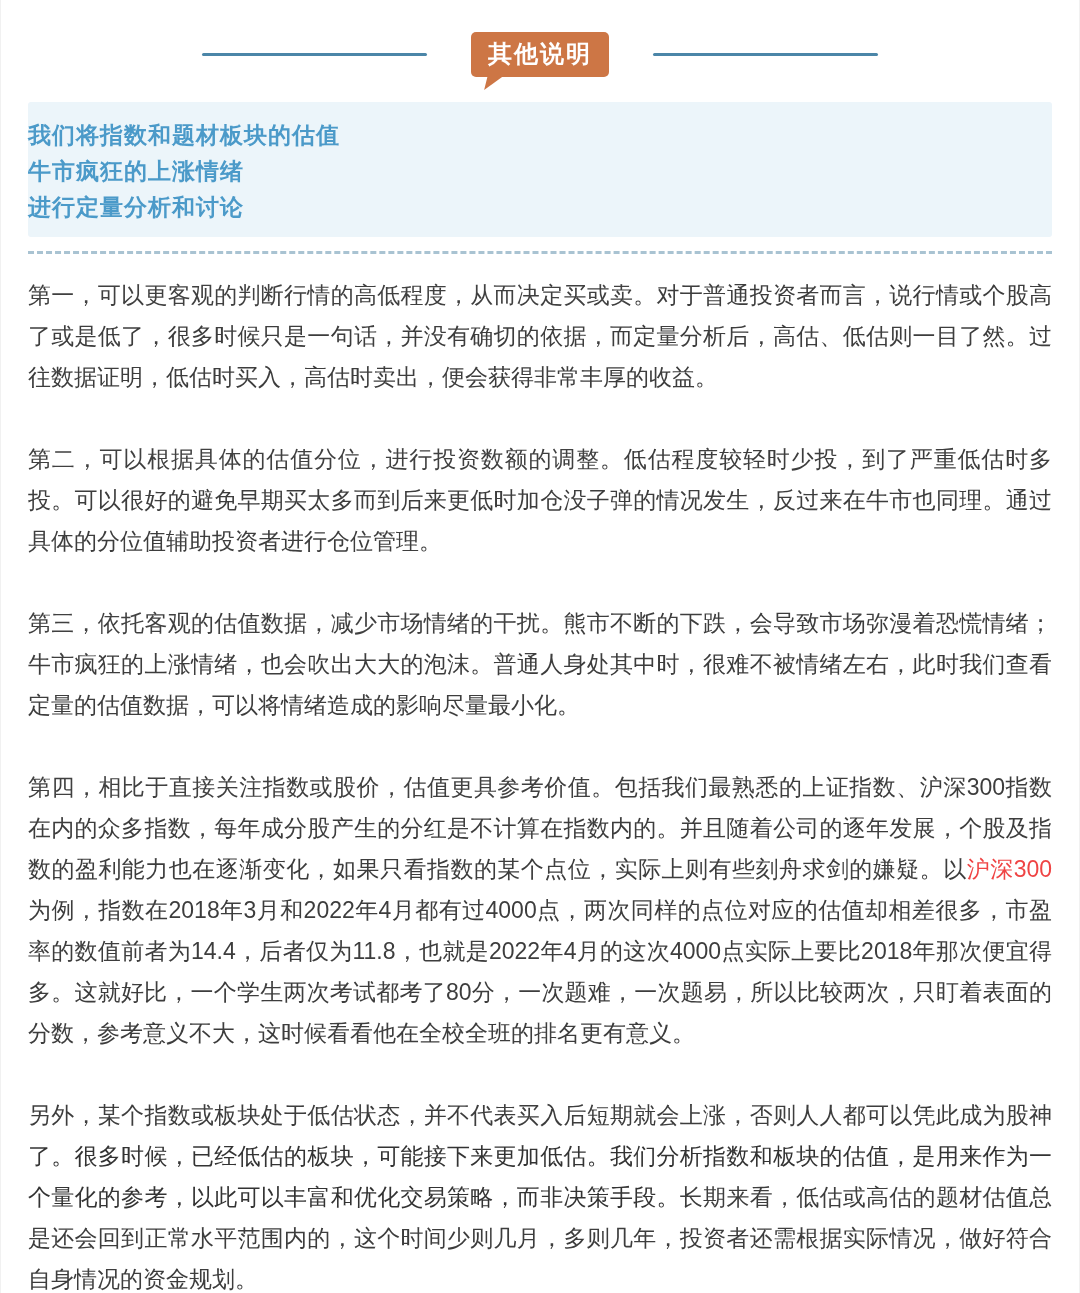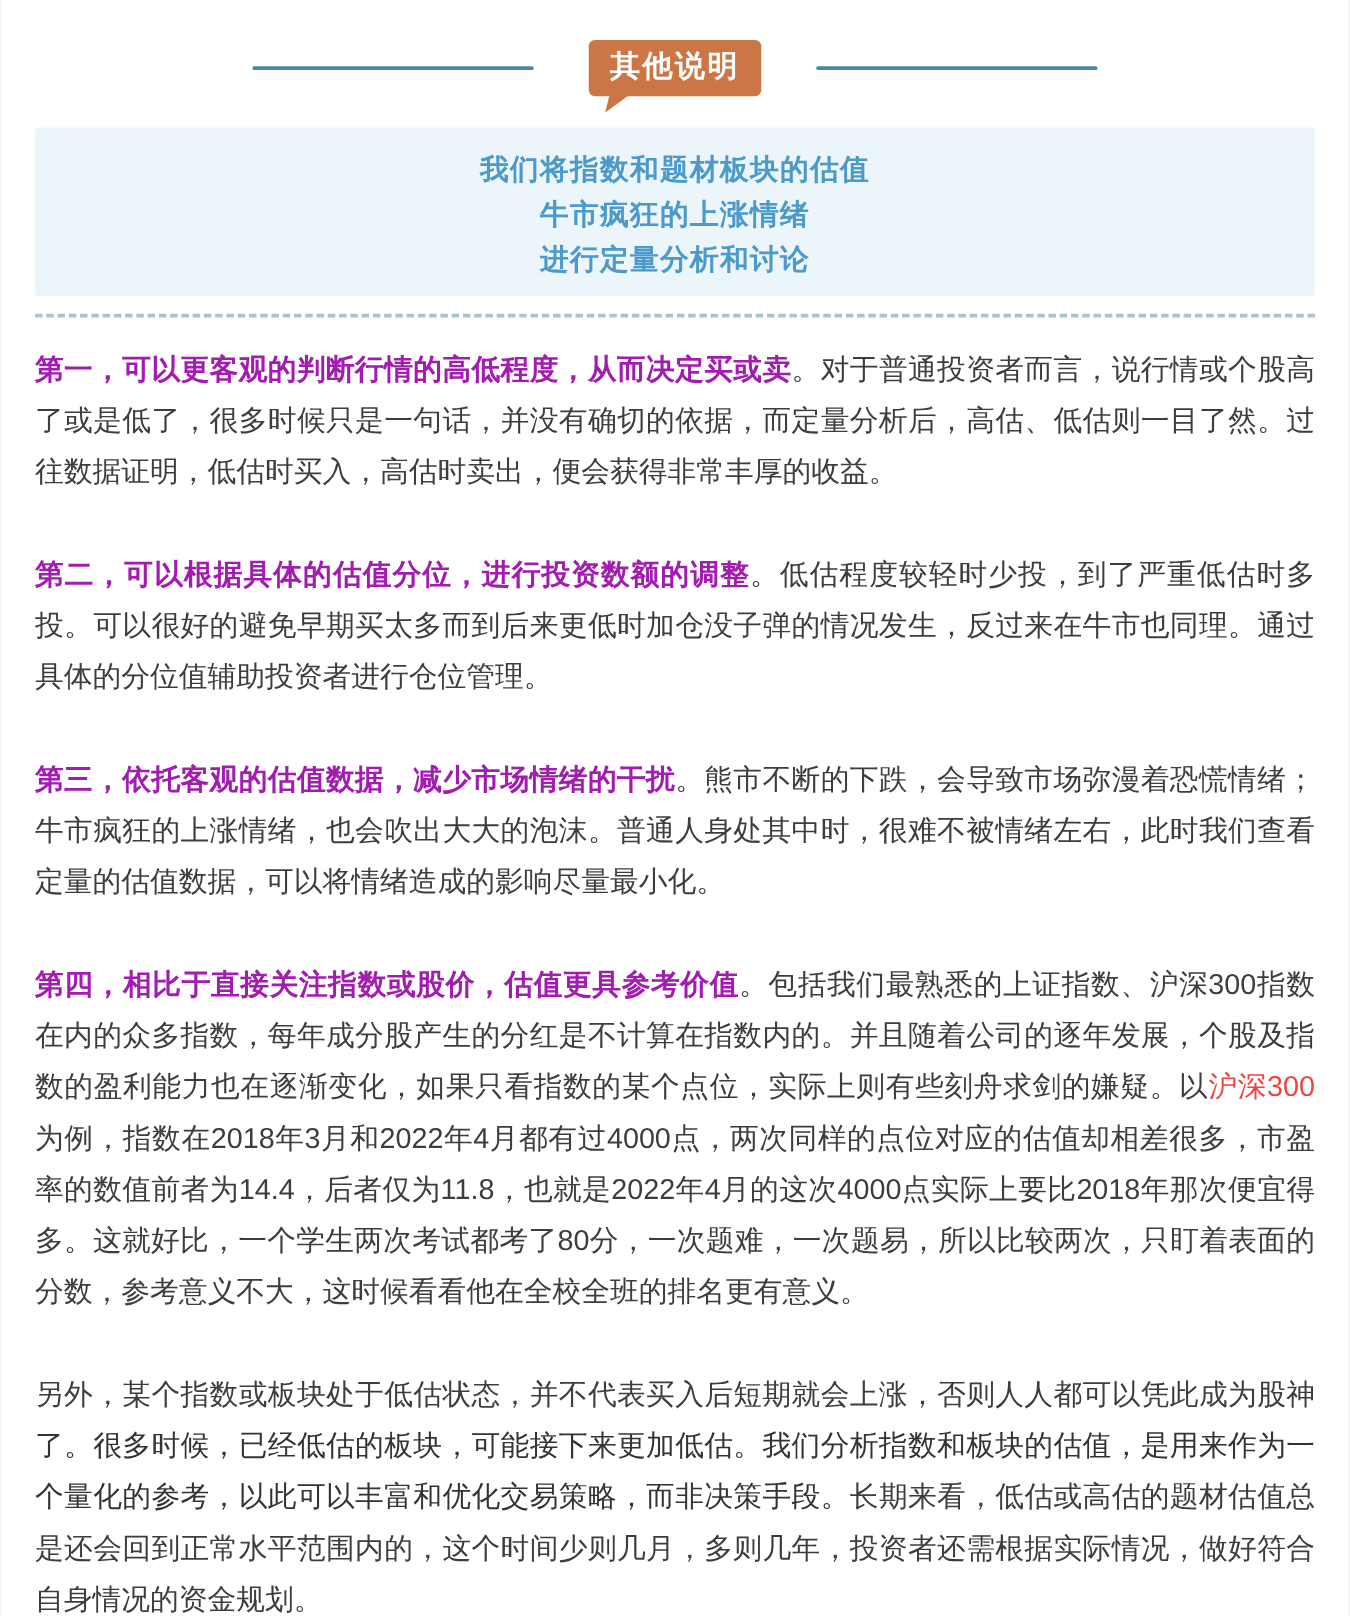--- a/index.html
+++ b/index.html
@@ -54,22 +54,21 @@
     border-top: 15px solid #cd7645;
     border-right: 17px solid transparent;
     transform: skewX(-14deg);
   }
 
   
   .intro-box {
     margin-top: 20px;
     background: #ecf5fa;
     border-radius: 3px;
-    padding: 15px 12px 12px;
-    text-align: center;
+    padding: 15px 0 12px;
   }
   .intro-line {
     color: #4b9ac9;
     font-weight: 700;
     font-size: 23px;
     line-height: 36px;
     letter-spacing: 1px;
   }
 
   
@@ -84,21 +83,21 @@
   .paragraphs { padding-top: 21px; }
   .para {
     margin: 0 0 41px 0;
     font-size: 23px;
     line-height: 41px;
     color: #3d3d3d;
     text-align: justify;
     text-justify: inter-character;
   }
   .para:last-child { margin-bottom: 0; }
-  .seg-lead   { color: #a21caf; font-weight: 700; margin-top: 19px; }
+  .seg-lead   { color: #404040; font-weight: 400; margin-top: 19px; }
   .seg-bold   { color: #333333; font-weight: 400; }
   .seg-normal { color: #3d3d3d; }
   .seg-link   { color: #ef4444; text-decoration: none; cursor: pointer; }
 </style>
 </head>
 <body>
 
 <div class="page">
 
   <div class="section-header">

